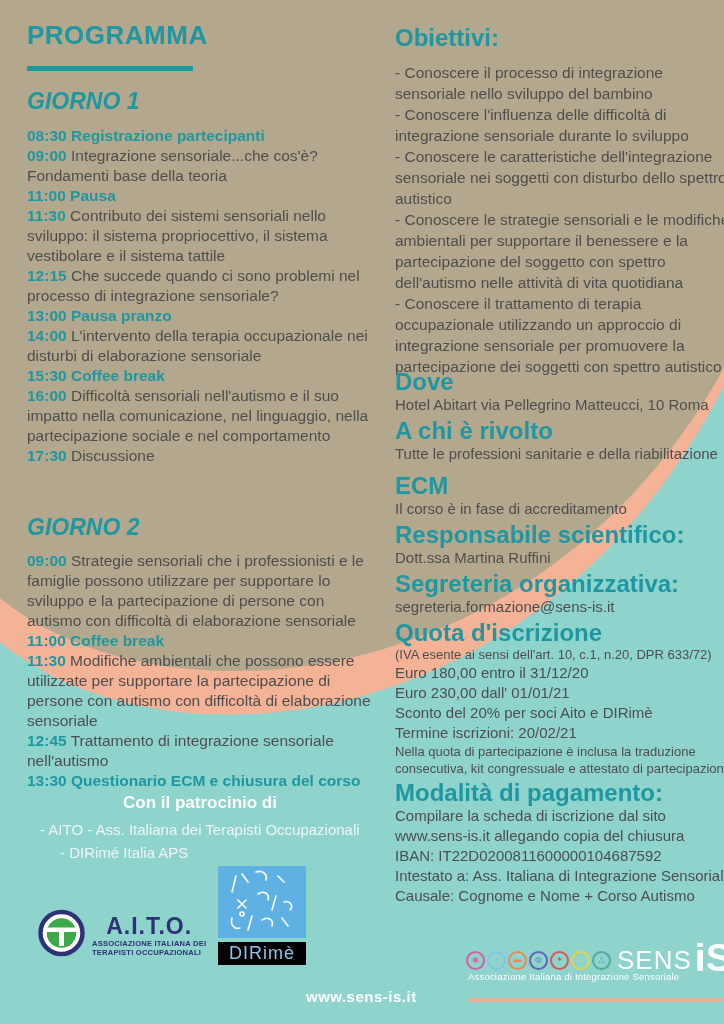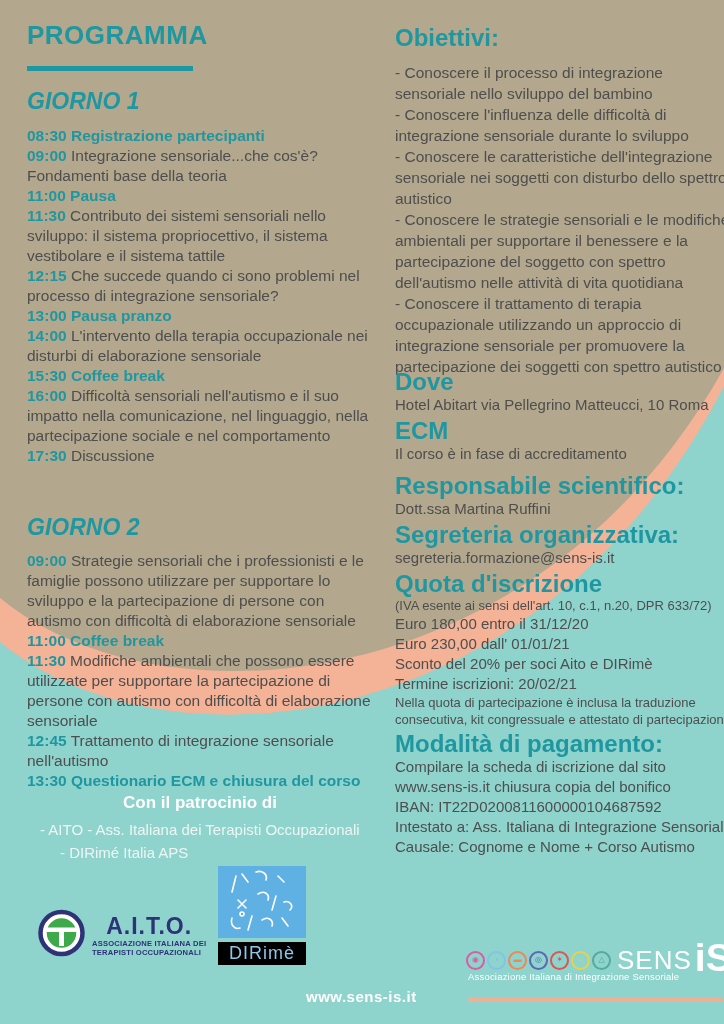--- a/index.html
+++ b/index.html
@@ -111,20 +111,24 @@
       <p class="obj-line">- Conoscere le strategie sensoriali e le modifiche ambientali per supportare il benessere e la partecipazione del soggetto con spettro dell'autismo nelle attività di vita quotidiana</p>
       <p class="obj-line">- Conoscere il trattamento di terapia occupazionale utilizzando un approccio di integrazione sensoriale per promuovere la partecipazione dei soggetti con spettro autistico</p>
     </div>
 
   <div id="right-sections" class="abs">
       <div class="r-sec">
         <h3 class="r-head">Dove</h3>
         <p class="r-line">Hotel Abitart via Pellegrino Matteucci, 10 Roma</p>
       </div>
       <div class="r-sec">
+        <h3 class="r-head">A chi è rivolto</h3>
+        <p class="r-line">Tutte le professioni sanitarie e della riabilitazione</p>
+      </div>
+      <div class="r-sec">
         <h3 class="r-head">ECM</h3>
         <p class="r-line">Il corso è in fase di accreditamento</p>
       </div>
       <div class="r-sec">
         <h3 class="r-head">Responsabile scientifico:</h3>
         <p class="r-line">Dott.ssa Martina Ruffini</p>
       </div>
       <div class="r-sec">
         <h3 class="r-head">Segreteria organizzativa:</h3>
         <p class="r-line">segreteria.formazione@sens-is.it</p>
@@ -135,21 +139,21 @@
         <p class="r-line">Euro 180,00 entro il 31/12/20</p>
         <p class="r-line">Euro 230,00 dall' 01/01/21</p>
         <p class="r-line">Sconto del 20% per soci Aito e DIRimè</p>
         <p class="r-line">Termine iscrizioni: 20/02/21</p>
         <p class="r-line small">Nella quota di partecipazione è inclusa la traduzione</p>
         <p class="r-line small">consecutiva, kit congressuale e attestato di partecipazione</p>
       </div>
       <div class="r-sec">
         <h3 class="r-head">Modalità di pagamento:</h3>
         <p class="r-line">Compilare la scheda di iscrizione dal sito</p>
-        <p class="r-line">www.sens-is.it chiusura copia del bonifico</p>
+        <p class="r-line">www.sens-is.it allegando copia del chiusura</p>
         <p class="r-line">IBAN: IT22D0200811600000104687592</p>
         <p class="r-line">Intestato a: Ass. Italiana di Integrazione Sensoriale</p>
         <p class="r-line">Causale: Cognome e Nome + Corso Autismo</p>
       </div>
     </div>
 
   <svg class="abs aito-logo" width="47" height="48" viewBox="0 0 47 48">
     <circle cx="23.5" cy="24" r="21" fill="#ffffff" stroke="#2d3376" stroke-width="4.5"></circle>
     <circle cx="23.5" cy="24" r="15.5" fill="#3ea94a"></circle>
     <rect x="9" y="18.5" width="29" height="4.5" fill="#ffffff"></rect>

